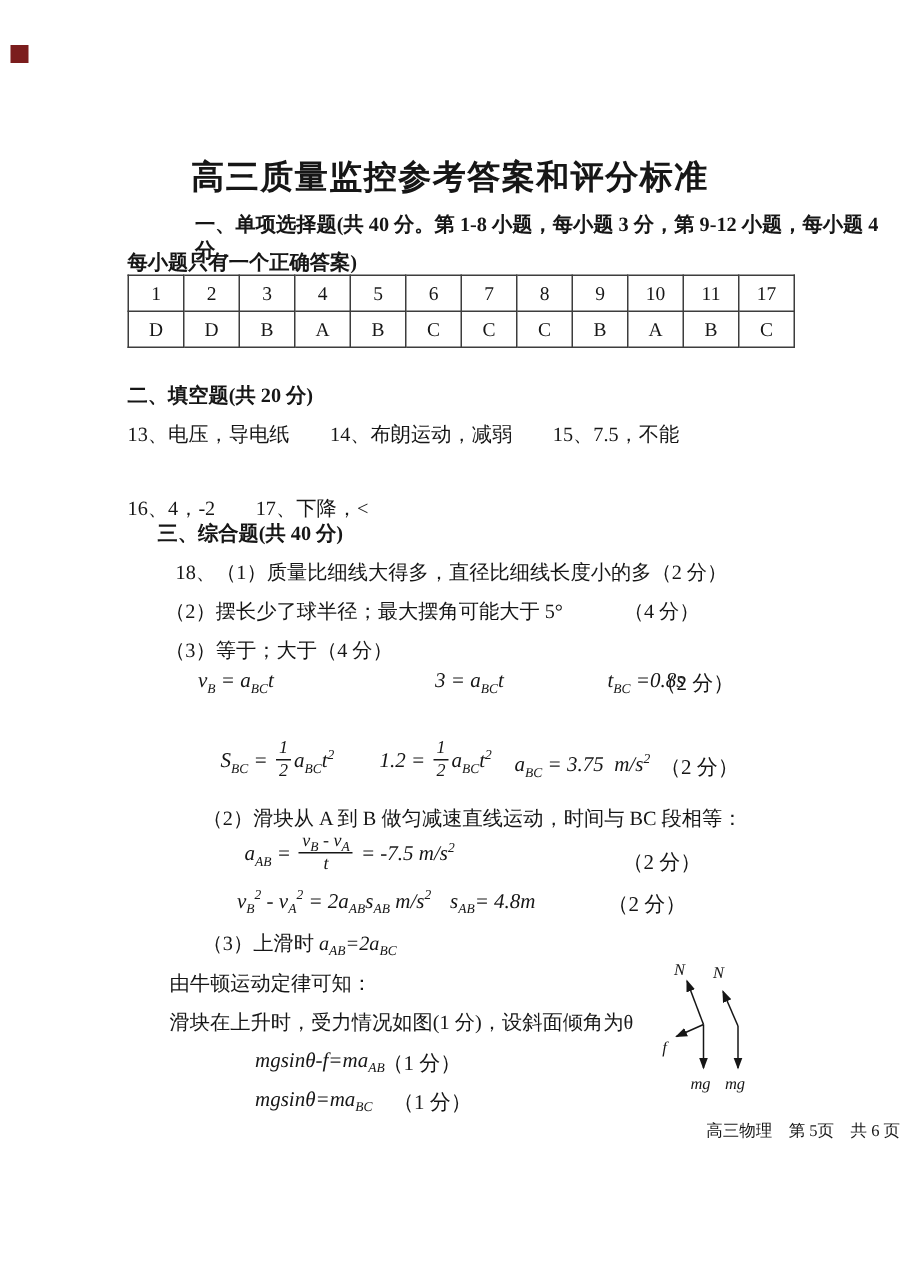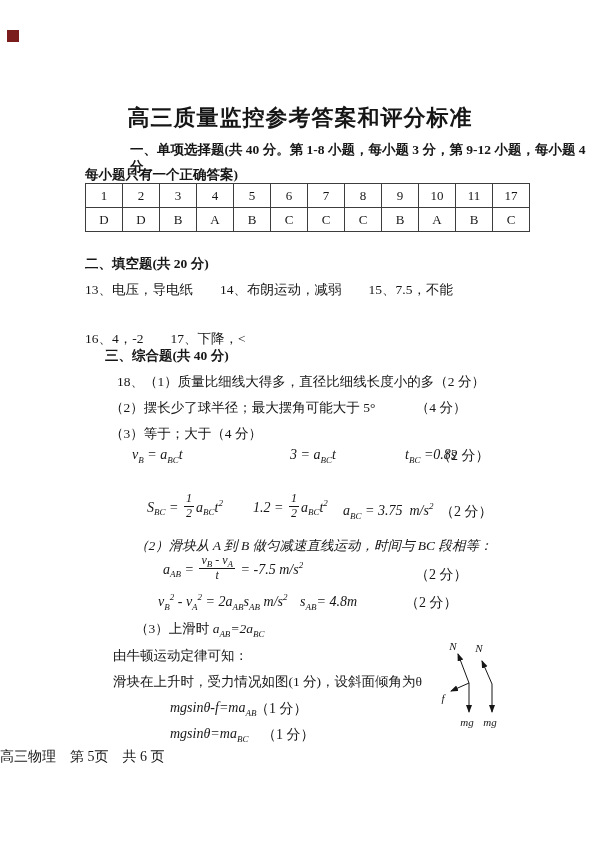--- a/index.html
+++ b/index.html
@@ -22,21 +22,21 @@
   }
   .frow{position:absolute;left:0;top:0;width:600px;height:30px;}
   .fchunk{position:absolute;white-space:nowrap;font-style:italic;font-size:14px;}
   .score{font-style:normal;font-size:14px;}
   sub{font-size:9px;line-height:0;}
   sup{font-size:9px;line-height:0;}
   .frac{display:inline-block;vertical-align:middle;text-align:center;margin:0 2px;transform:translateY(-2px);}
   .frac .fn{display:block;border-bottom:1px solid #161616;line-height:1.15;padding:0 2px;font-size:12px;}
   .frac .fd{display:block;line-height:1.15;font-size:12px;}
   .inline-formula{font-style:italic;}
-  .footer{left:0;top:748px;width:100%;text-align:left;font-size:14px;}
+  .footer{left:0;top:748px;width:100%;text-align:right;font-size:11px;}
   svg text.lbl{font-style:italic;font-size:11px;font-family:"Liberation Serif","DejaVu Serif",serif;fill:#161616;}
 </style>
 </head>
 <body>
 
 <div class="page">
 
   <div class="red-square"></div>
 
   <div class="ln title">高三质量监控参考答案和评分标准</div>
@@ -94,21 +94,21 @@
     <span class="fchunk score" style="left:437px;">（2 分）</span>
   </div>
 
   <div class="frow" style="top:494px;height:36px;">
     <span class="fchunk" style="left:147px;top:0;">S<sub>BC</sub> = <span class="frac"><span class="fn">1</span><span class="fd">2</span></span>a<sub>BC</sub>t<sup>2</sup></span>
     <span class="fchunk" style="left:253px;top:0;">1.2 = <span class="frac"><span class="fn">1</span><span class="fd">2</span></span>a<sub>BC</sub>t<sup>2</sup></span>
     <span class="fchunk" style="left:343px;top:9px;">a<sub>BC</sub> = 3.75&nbsp; m/s<sup>2</sup></span>
     <span class="fchunk score" style="left:440px;top:9px;">（2 分）</span>
   </div>
 
-  <div class="ln" style="left:135px;top:538px;font-style:italic;">（2）滑块从 A 到 B 做匀减速直线运动，时间与 BC 段相等：</div>
+  <div class="ln" style="left:135px;top:538px;">（2）滑块从 A 到 B 做匀减速直线运动，时间与 BC 段相等：</div>
 
   <div class="frow" style="top:556px;height:40px;">
     <span class="fchunk" style="left:163px;top:0;">a<sub>AB</sub> = <span class="frac"><span class="fn">v<sub>B</sub> - v<sub>A</sub></span><span class="fd">t</span></span> = -7.5 m/s<sup>2</sup></span>
     <span class="fchunk score" style="left:415px;top:10px;">（2 分）</span>
   </div>
 
   <div class="frow" style="top:594px;">
     <span class="fchunk" style="left:158px;">v<sub>B</sub><sup>2</sup> - v<sub>A</sub><sup>2</sup> = 2a<sub>AB</sub>s<sub>AB</sub> m/s<sup>2</sup></span>
     <span class="fchunk" style="left:300px;">s<sub>AB</sub>= 4.8m</span>
     <span class="fchunk score" style="left:405px;">（2 分）</span>

